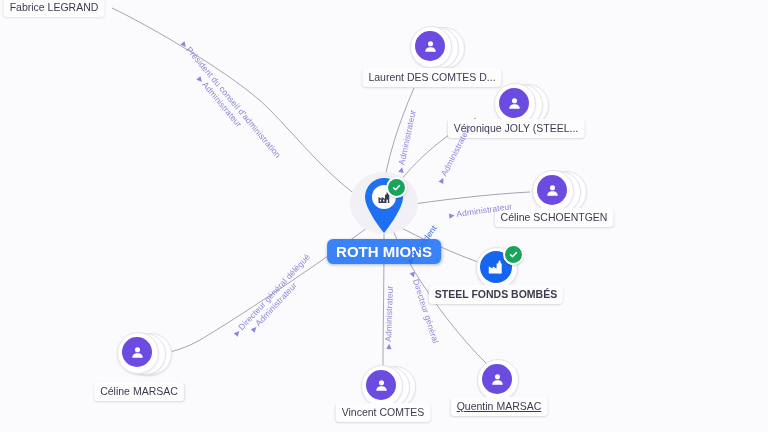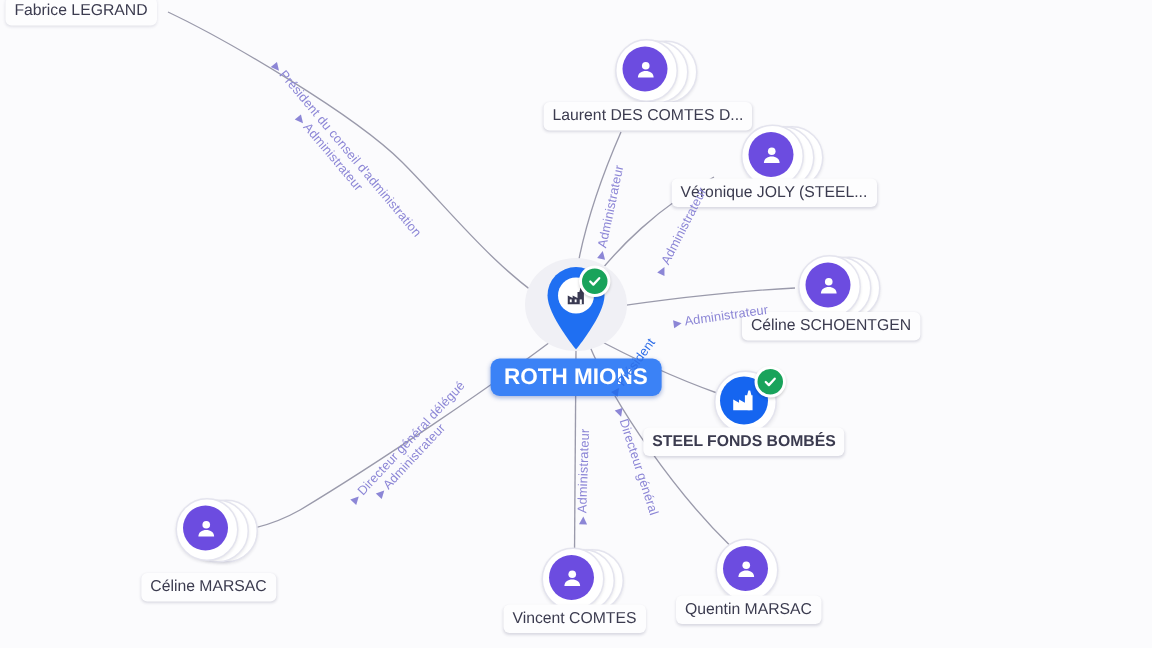--- a/index.html
+++ b/index.html
@@ -198,21 +198,21 @@
       <div class="person-stack single">
         <div class="disc s1"></div>
         <div class="avatar" style="background:#6c4ce0">
           <svg width="17" height="17" viewBox="0 0 24 24" fill="#ffffff">
             <circle cx="12" cy="8.2" r="3.6"></circle>
             <path d="M4.6 19.4c0-4.1 3.3-6.2 7.4-6.2s7.4 2.1 7.4 6.2z"></path>
           </svg>
         </div>
       </div>
     </div>
-    <div class="nlabel" style="left: 499px; top: 397px;">Quentin MARSAC</div>
+    <div class="nlabel" style="left: 499px; top: 397px; text-decoration: underline;">Quentin MARSAC</div>
     <div class="node" style="left: 383px; top: 387px;">
       <div class="person-stack">
         <div class="disc s3"></div>
         <div class="disc s2"></div>
         <div class="disc s1"></div>
         <div class="avatar" style="background:#6c4ce0">
           <svg width="17" height="17" viewBox="0 0 24 24" fill="#ffffff">
             <circle cx="12" cy="8.2" r="3.6"></circle>
             <path d="M4.6 19.4c0-4.1 3.3-6.2 7.4-6.2s7.4 2.1 7.4 6.2z"></path>
           </svg>

